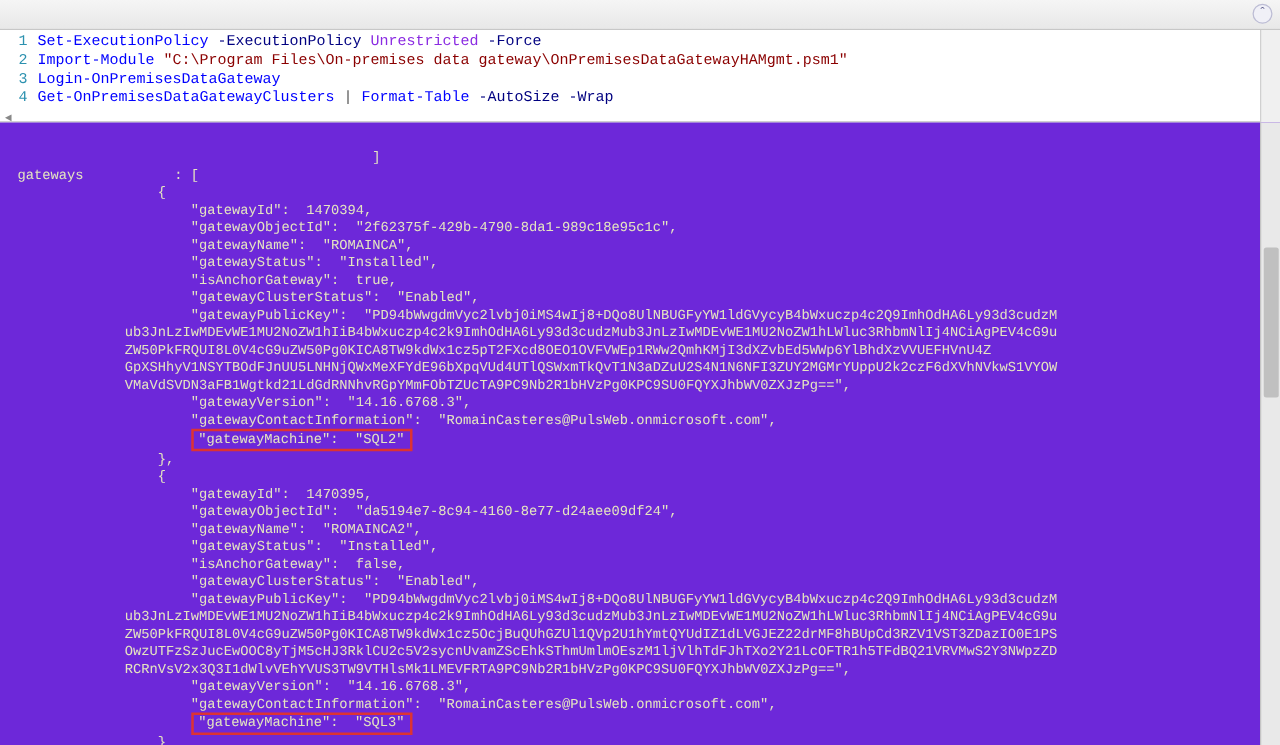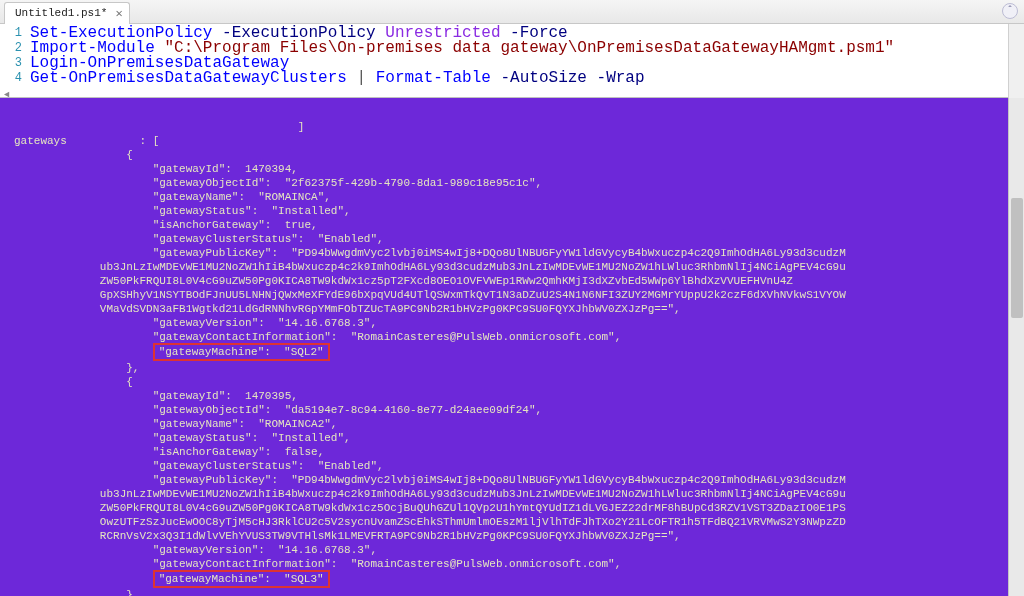--- a/index.html
+++ b/index.html
@@ -67,21 +67,21 @@
     text-align: right;
     color: #2b91af;
     padding-right: 8px;
     padding-top: 2px;
     font-size: 12px;
     line-height: 15px;
     background: #fff;
   }
   .code {
     padding-top: 2px;
-    font-size: 16px;
+    font-size: 12px;
     line-height: 15px;
     white-space: pre;
     color: #0000ff;
   }
   .t-cmd    { color: #0000ff; }
   .t-param  { color: #000080; }
   .t-arg    { color: #8a2be2; }
   .t-str    { color: #8b0000; }
   .t-pipe   { color: #555; }
   .scroll-dot {
@@ -136,24 +136,20 @@
     position: absolute;
     right: 0; top: 24px; height: 74px; width: 16px;
     background: #f0f0f0;
     border-left: 1px solid #d0d0d0;
   }
 </style>
 </head>
 <body>
 
 <div class="tab-bar">
-  <div class="tab">
-    <span>Untitled1.ps1*</span>
-    <span class="close">✕</span>
-  </div>
   <div class="top-chevron">ˆ</div>
 </div>
 
 <div class="editor">
   <div class="gutter">
     <div>1</div>
     <div>2</div>
     <div>3</div>
     <div>4</div>
   </div>

